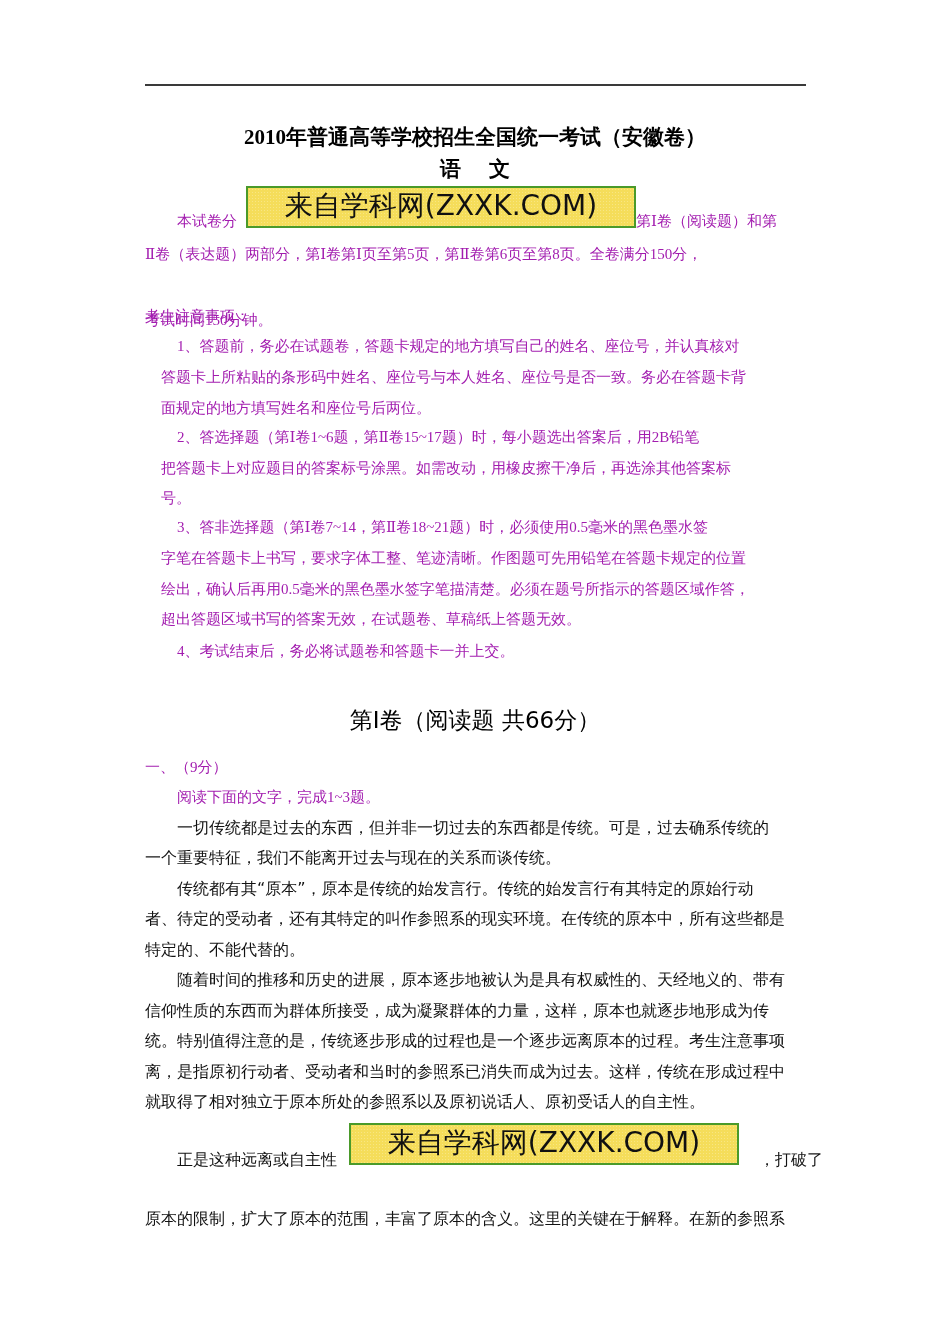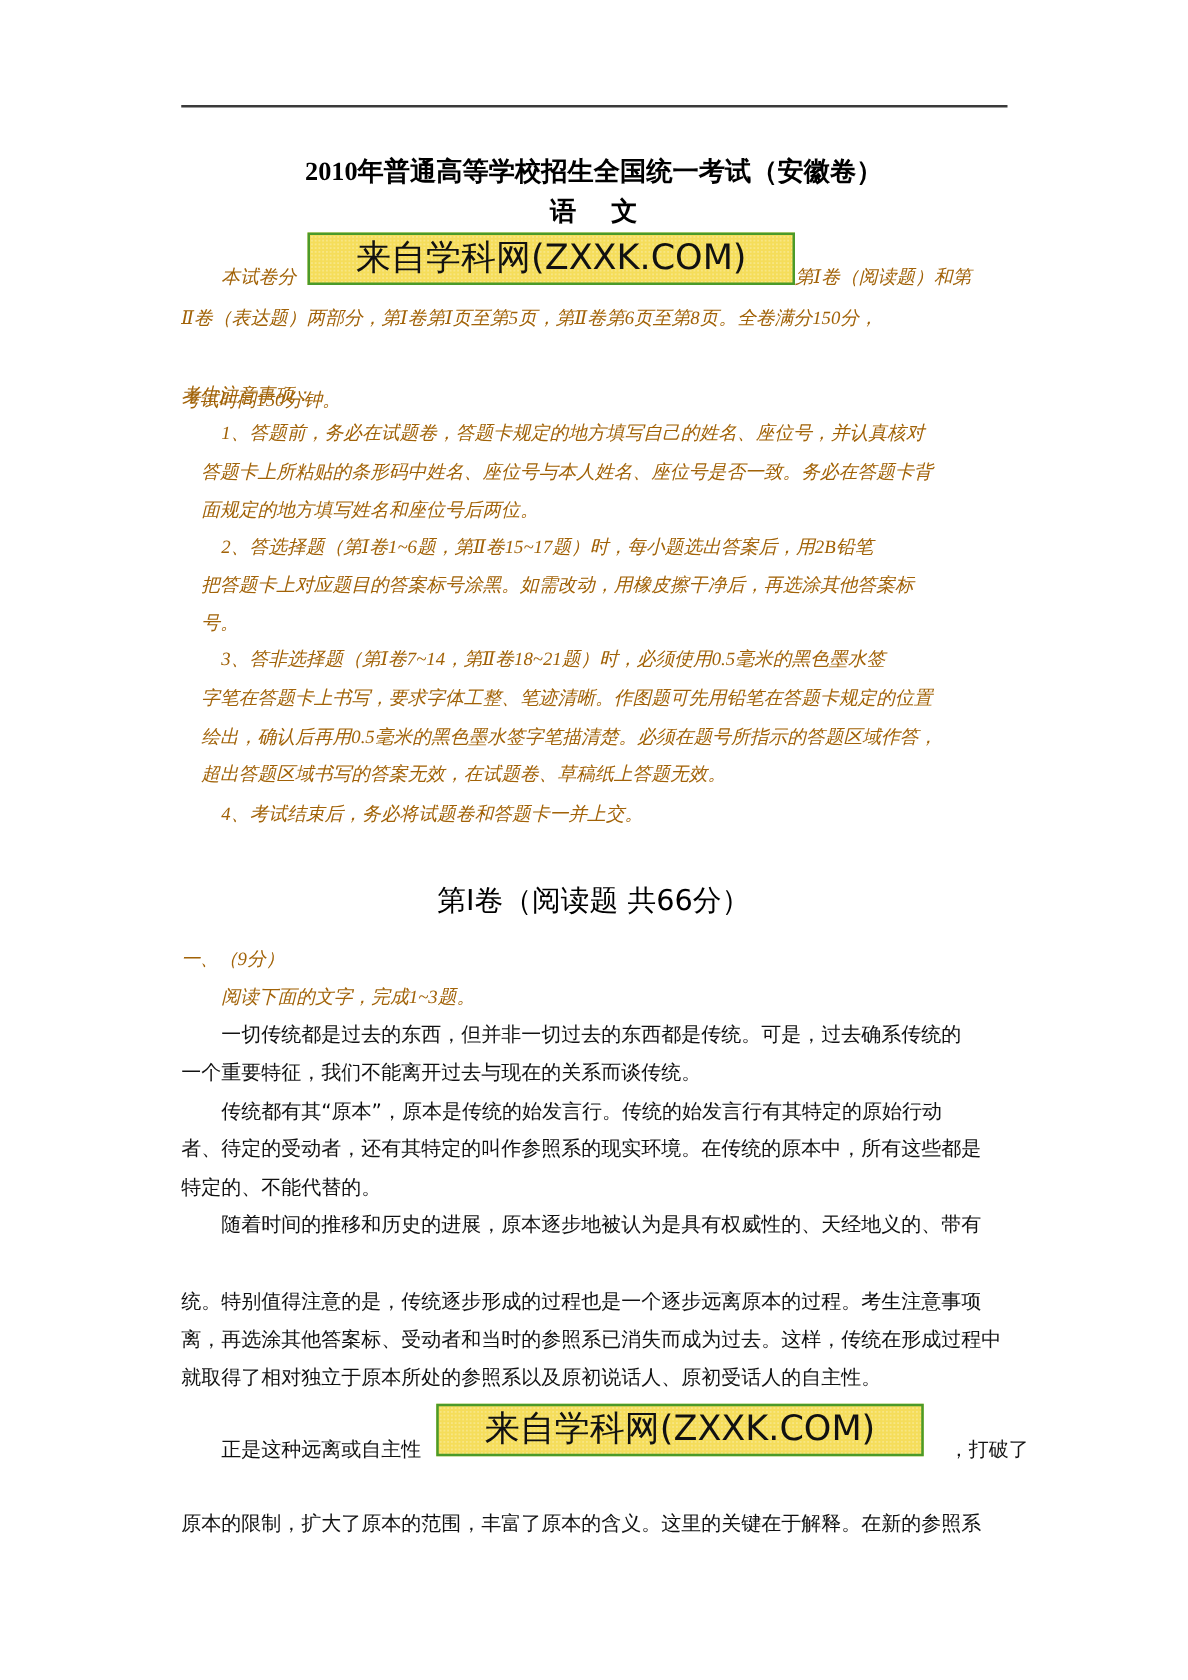--- a/index.html
+++ b/index.html
@@ -3,21 +3,21 @@
 <meta charset="utf-8">
 <style>
   html, body { margin: 0; padding: 0; background: #ffffff; }
   body { width: 950px; height: 1344px; position: relative; overflow: hidden; color: #000; }
   .page { position: absolute; left: 0; top: 0; width: 950px; height: 1220px; }
   .rule { position: absolute; left: 145px; top: 84px; width: 661px; height: 2px; background: #3a3a3a; }
   .serif { font-family: "Liberation Serif", "DejaVu Serif", serif; }
   .sans { font-family: "DejaVu Sans", "Liberation Sans", sans-serif; }
   .title { position: absolute; left: 0; width: 950px; text-align: center; top: 123px; font-size: 21px; font-weight: bold; }
   .subtitle { position: absolute; left: 0; width: 950px; text-align: center; top: 155px; font-size: 21px; font-weight: bold; letter-spacing: 28px; text-indent: 28px; }
-  .line { position: absolute; white-space: nowrap; font-size: 15px; color: #a16207; font-style: italic; }
+  .line { position: absolute; white-space: nowrap; font-size: 15px; color: #a21caf; }
   .banner {
     position: absolute; background: #f5dd5a; border: 2px solid #4a9a2a;
     box-sizing: border-box; text-align: center; color: #111;
     font-family: "DejaVu Sans", "Liberation Sans", sans-serif; font-size: 28px; line-height: 36px;
     background-image: radial-gradient(rgba(255,255,255,0.25) 1px, transparent 1px);
     background-size: 3px 3px;
   }
   .section-title { position: absolute; left: 0; width: 950px; text-align: center; top: 705px; font-size: 23px; }
   .body-line { position: absolute; white-space: nowrap; font-size: 16px; color: #111; font-family: "DejaVu Sans", "Liberation Sans", sans-serif; }
 </style>
@@ -60,22 +60,23 @@
   <div class="line serif" style="left:177px; top:788px;">阅读下面的文字，完成1~3题。</div>
 
   <div class="body-line" style="left:177px; top:818px;">一切传统都是过去的东西，但并非一切过去的东西都是传统。可是，过去确系传统的</div>
   <div class="body-line" style="left:145px; top:848px;">一个重要特征，我们不能离开过去与现在的关系而谈传统。</div>
 
   <div class="body-line" style="left:177px; top:879px;">传统都有其“原本”，原本是传统的始发言行。传统的始发言行有其特定的原始行动</div>
   <div class="body-line" style="left:145px; top:909px;">者、待定的受动者，还有其特定的叫作参照系的现实环境。在传统的原本中，所有这些都是</div>
   <div class="body-line" style="left:145px; top:940px;">特定的、不能代替的。</div>
 
   <div class="body-line" style="left:177px; top:970px;">随着时间的推移和历史的进展，原本逐步地被认为是具有权威性的、天经地义的、带有</div>
+  <div class="body-line" style="left:145px; top:1001px;">信仰性质的东西而为群体所接受，成为凝聚群体的力量，这样，原本也就逐步地形成为传</div>
   <div class="body-line" style="left:145px; top:1031px;">统。特别值得注意的是，传统逐步形成的过程也是一个逐步远离原本的过程。考生注意事项</div>
-  <div class="body-line" style="left:145px; top:1062px;">离，再选涂其他答案标、受动者和当时的参照系已消失而成为过去。这样，传统在形成过程中</div>
+  <div class="body-line" style="left:145px; top:1062px;">离，是指原初行动者、受动者和当时的参照系已消失而成为过去。这样，传统在形成过程中</div>
   <div class="body-line" style="left:145px; top:1092px;">就取得了相对独立于原本所处的参照系以及原初说话人、原初受话人的自主性。</div>
 
   <div class="body-line" style="left:177px; top:1150px;">正是这种远离或自主性</div>
   <div class="banner" style="left:349px; top:1123px; width:390px; height:42px;">来自学科网(ZXXK.COM)</div>
   <div class="body-line" style="left:739px; top:1150px;margin-left:20px;">，打破了</div>
   <div class="body-line" style="left:145px; top:1181px;margin-top:28px;">原本的限制，扩大了原本的范围，丰富了原本的含义。这里的关键在于解释。在新的参照系</div>
 
 </div>
 
 </body></html>

